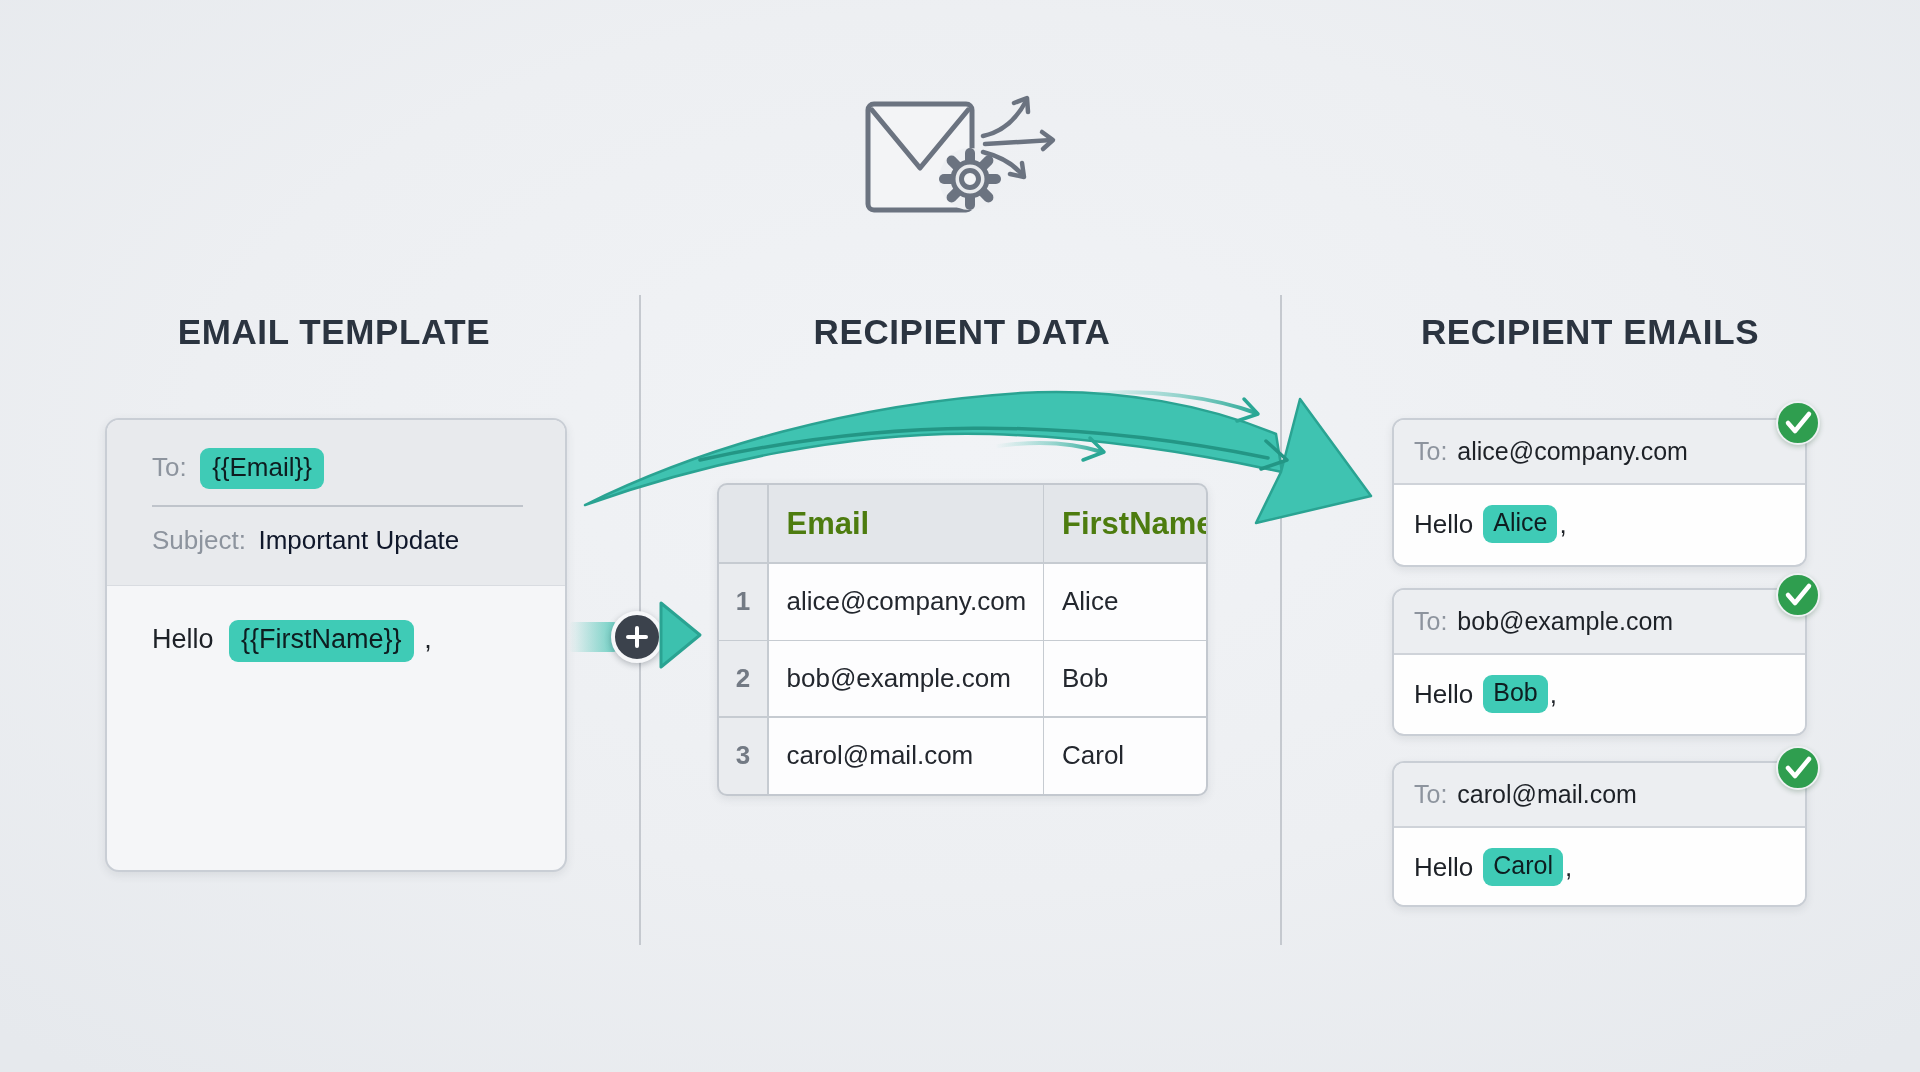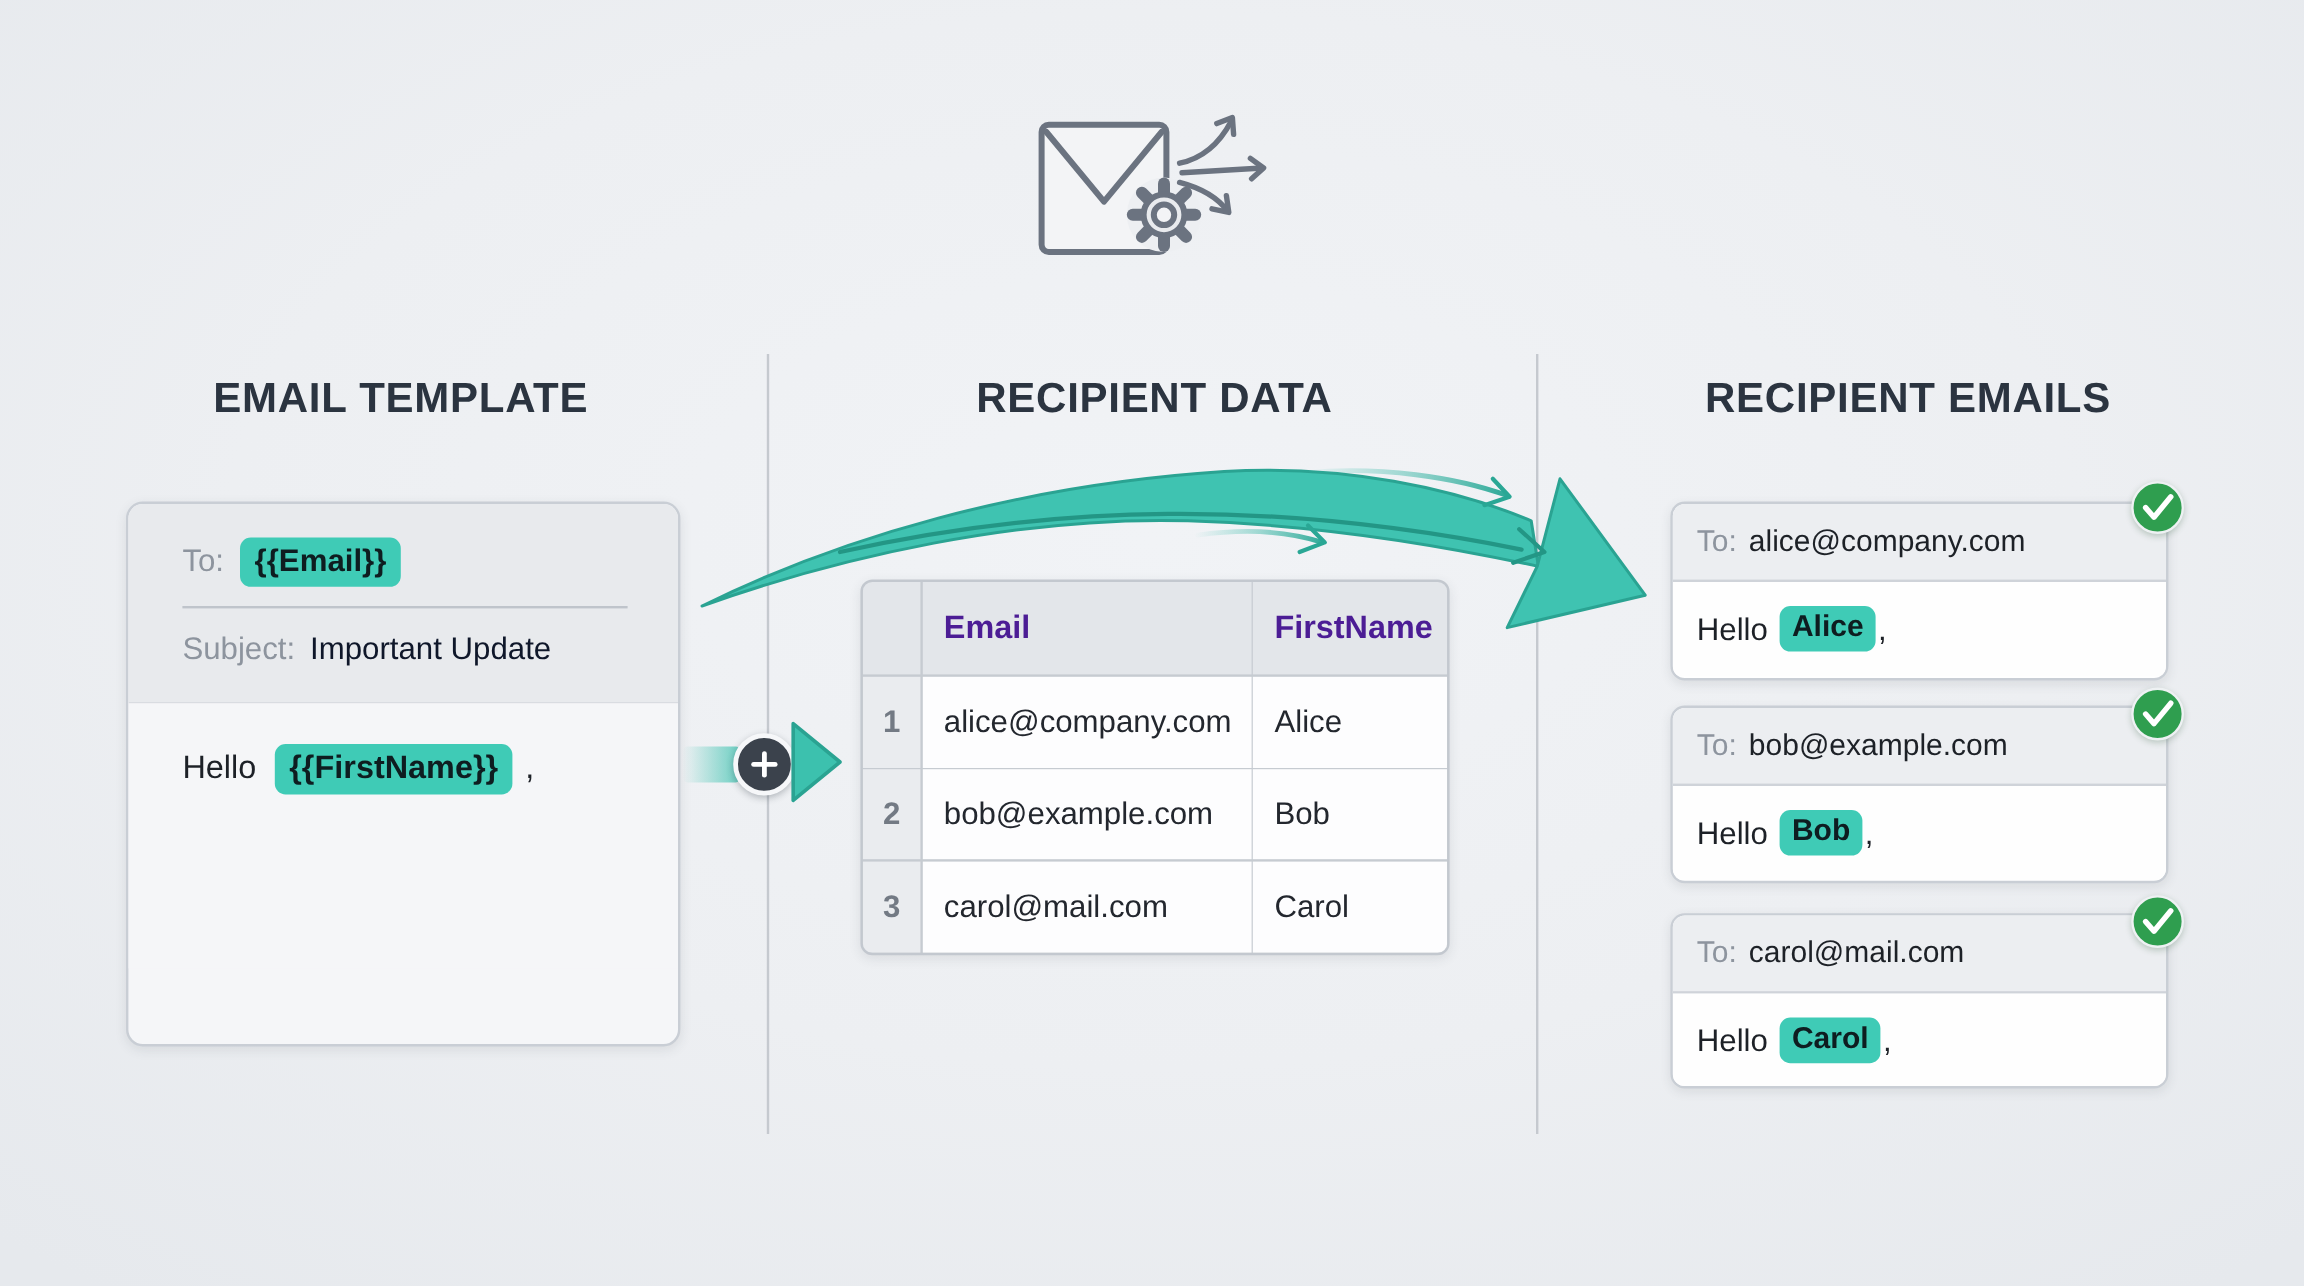--- a/index.html
+++ b/index.html
@@ -17,34 +17,34 @@
 
   
   .card{position:absolute;border-radius:14px;border:2px solid #c9ced5;
         box-shadow:0 3px 10px rgba(45,55,70,.10);overflow:hidden;z-index:2;background:#f5f6f8;}
   #template-card{left:105px;top:418px;width:458px;height:450px;}
   #template-card .card-head{background:#e8eaed;height:165px;box-sizing:border-box;padding:28px 42px 0 45px;}
   #template-card .card-body{background:#f5f6f8;height:222px;box-sizing:border-box;
         padding:34px 38px 0 45px;border-top:1px solid #d9dce1;}
   .field-label{color:#8d949e;font-size:26px;}
   .field-value{color:#0f172a;font-size:26px;margin-top:12px;}
-  .chip{display:inline-block;background:#3fcbb6;color:#0e1d20;font-weight:700;
+  .chip{display:inline-block;background:#3fcbb6;color:#0e1d20;font-weight:400;
         border-radius:9px;padding:3px 12px 5px;font-size:26px;line-height:1.25;}
   .head-divider{border:none;border-top:2px solid #bfc4cb;margin:16px 0 18px 0;}
   .greeting{font-size:27px;color:#1d2127;}
   .body-par{margin-top:44px;width:382px;font-size:26px;line-height:39px;color:#23272e;}
 
   
   #recipient-table{
     position:absolute;left:717px;top:483px;width:487px;z-index:2;
     display:grid;grid-template-columns:48px 274px 1fr;grid-template-rows:77px 76px 75px 76px;
     gap:1.5px;background:#c6cbd1;border:2px solid #c3c8cf;border-radius:10px;overflow:hidden;
     box-shadow:0 3px 10px rgba(45,55,70,.10);
   }
-  .th{background:#e3e6ea;display:flex;align-items:center;font-weight:700;font-size:27px;color:#4c1d95;padding-left:18px;}
+  .th{background:#e3e6ea;display:flex;align-items:center;font-weight:700;font-size:31px;color:#4d7c0f;padding-left:18px;}
   .num{background:#eaecef;display:flex;align-items:center;justify-content:center;
        color:#737a84;font-size:26px;font-weight:600;}
   .td{background:#fdfdfe;display:flex;align-items:center;font-size:26px;color:#23272e;padding-left:18px;}
 
   
   .email-card{position:absolute;left:1392px;width:411px;border-radius:12px;border:2px solid #c9ced5;
        background:#fff;overflow:hidden;box-shadow:0 3px 9px rgba(45,55,70,.10);z-index:2;}
   .email-head{background:#eceef1;height:65px;box-sizing:border-box;display:flex;align-items:center;
        padding-left:20px;border-bottom:2px solid #cfd3d9;font-size:25px;}
   .email-head .field-label{margin-right:10px;font-size:25px;}

